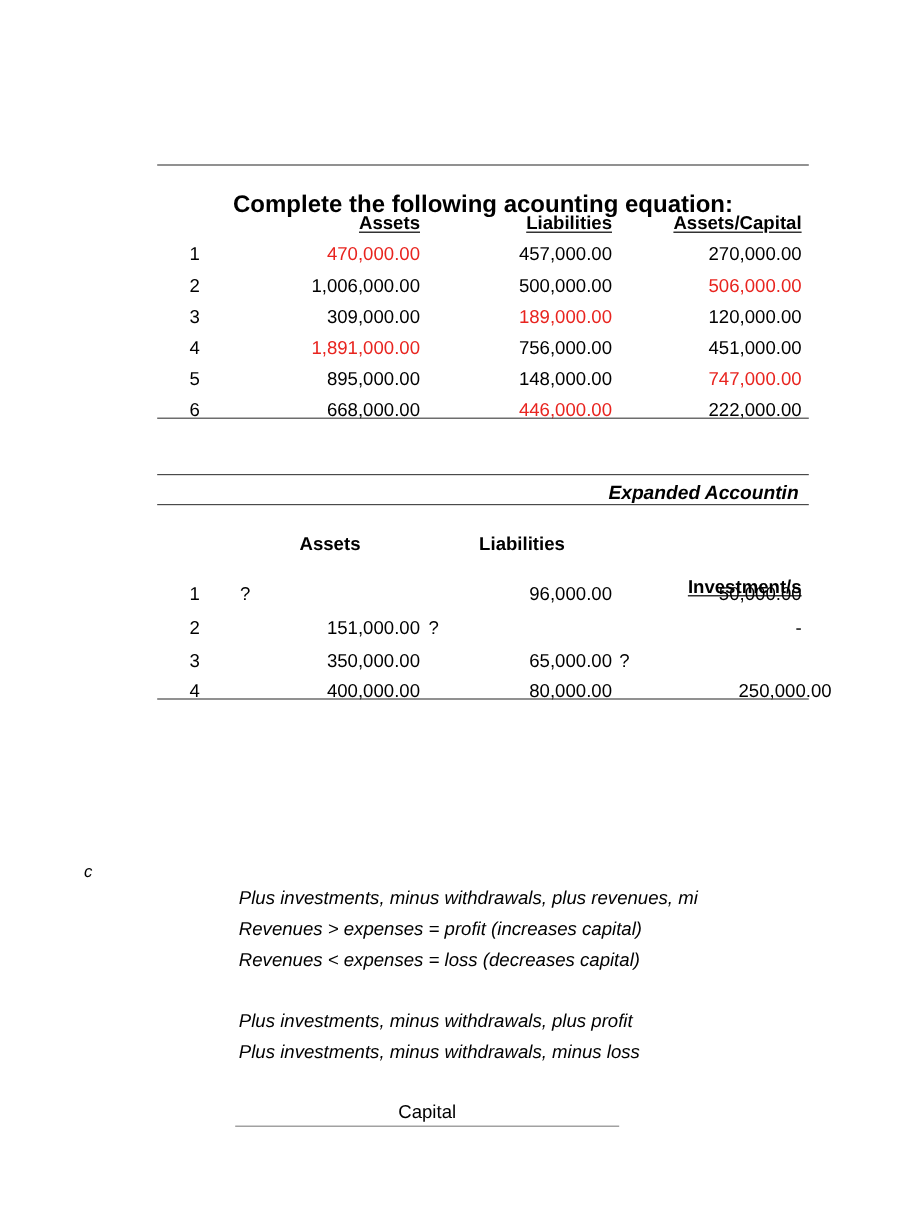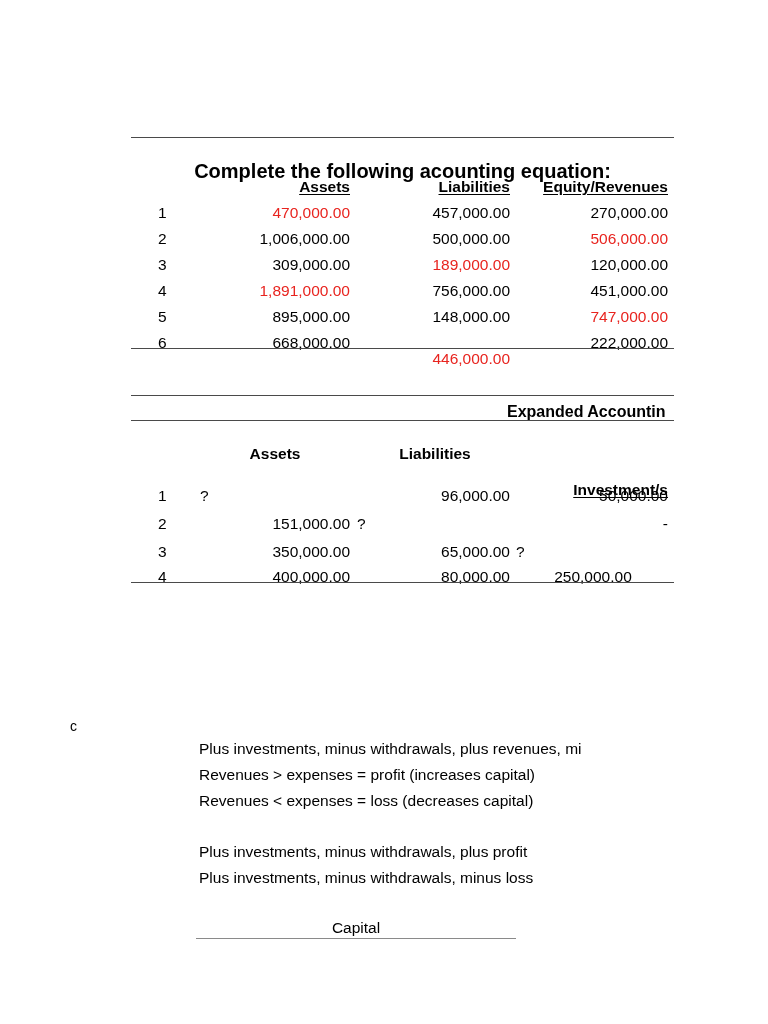--- a/index.html
+++ b/index.html
@@ -18,21 +18,21 @@
   }
 
   
   .cell {
     position: absolute;
     white-space: nowrap;
     font-size: 15.5px;
     line-height: 26px;
   }
   .r  { text-align: right; }
-  .l  { text-align: center; }
+  .l  { text-align: center; font-style: italic; }
   .c  { text-align: center; }
   .bold { font-weight: bold; }
   .red  { color: #e8241f; }
   .u   { text-decoration: underline; text-underline-offset: 2px; }
 
   
   .rule {
     position: absolute;
     height: 0;
     border-top: 1.4px solid #4a4a4a;
@@ -60,21 +60,21 @@
 <body>
 
 <div id="table-one">
 
   <div class="rule" style="left:131px; top:137px; width:543px;"></div>
 
   <div class="cell bold c" style="left:131px; top:158px; width:543px; font-size:20px;">Complete the following acounting equation:</div>
 
   <div class="cell bold u r" style="left:200px; top:174px; width:150px;">Assets </div>
   <div class="cell bold u r" style="left:360px; top:174px; width:150px;">Liabilities </div>
-  <div class="cell bold u r" style="left:518px; top:174px; width:150px;"> Equity/Revenues </div>
+  <div class="cell bold u r" style="left:518px; top:174px; width:150px;"> Assets/Capital </div>
 
   <div class="cell rownum" style="left:158px; top:200px;">1</div>
   <div class="cell num red" style="left:200px; top:200px;">470,000.00</div>
   <div class="cell num" style="left:360px; top:200px;">457,000.00</div>
   <div class="cell num" style="left:518px; top:200px;">270,000.00</div>
 
   <div class="cell rownum" style="left:158px; top:226px;">2</div>
   <div class="cell num" style="left:200px; top:226px;">1,006,000.00</div>
   <div class="cell num" style="left:360px; top:226px;">500,000.00</div>
   <div class="cell num red" style="left:518px; top:226px;">506,000.00</div>
@@ -89,21 +89,21 @@
   <div class="cell num" style="left:360px; top:278px;">756,000.00</div>
   <div class="cell num" style="left:518px; top:278px;">451,000.00</div>
 
   <div class="cell rownum" style="left:158px; top:304px;">5</div>
   <div class="cell num" style="left:200px; top:304px;">895,000.00</div>
   <div class="cell num" style="left:360px; top:304px;text-align:right;">148,000.00</div>
   <div class="cell num red" style="left:518px; top:304px;">747,000.00</div>
 
   <div class="cell rownum" style="left:158px; top:330px;">6</div>
   <div class="cell num" style="left:200px; top:330px;">668,000.00</div>
-  <div class="cell num red" style="left:360px; top:330px;margin-top:16px;">446,000.00</div>
+  <div class="cell num red" style="left:360px; top:330px;">446,000.00</div>
   <div class="cell num" style="left:518px; top:330px;">222,000.00</div>
 
   <div class="rule" style="left:131px; top:348px; width:543px;"></div>
 </div>
 
 <div id="table-two">
 
   <div class="rule" style="left:131px; top:395px; width:543px;"></div>
 
   <div class="clip-right" style="left:440px; top:399px; width:235px; height:24px;">
@@ -135,21 +135,21 @@
   <div class="cell qmark" style="left:357px; top:539px;"></div>
   <div class="cell num" style="left:360px; top:539px;text-align:right;">65,000.00</div>
   <div class="cell qmark" style="left:516px; top:539px;">?</div>
   <div class="cell num" style="left:518px; top:539px;"></div>
 
   <div class="cell rownum" style="left:158px; top:564px;">4</div>
   <div class="cell num" style="left:200px; top:564px;">400,000.00</div>
   <div class="cell qmark" style="left:357px; top:564px;"></div>
   <div class="cell num" style="left:360px; top:564px;">80,000.00</div>
   <div class="cell qmark" style="left:516px; top:564px;"></div>
-  <div class="cell num" style="left:518px; top:564px;text-align:center;">250,000.00</div>
+  <div class="cell num" style="left:543px; top:564px;">250,000.00</div>
 
   <div class="rule" style="left:131px; top:582px; width:543px;"></div>
 </div>
 
 <div id="notes-block">
 
   <div class="cell l" style="left:70px; top:713px; font-size:14px;">c</div>
 
   <div class="clip-right" style="left:199px; top:736px; width:477px; height:26px;">
     <div class="cell l" style="left:0px; top:0px; font-size:15.5px;">Plus investments, minus withdrawals, plus revenues, mi</div>

